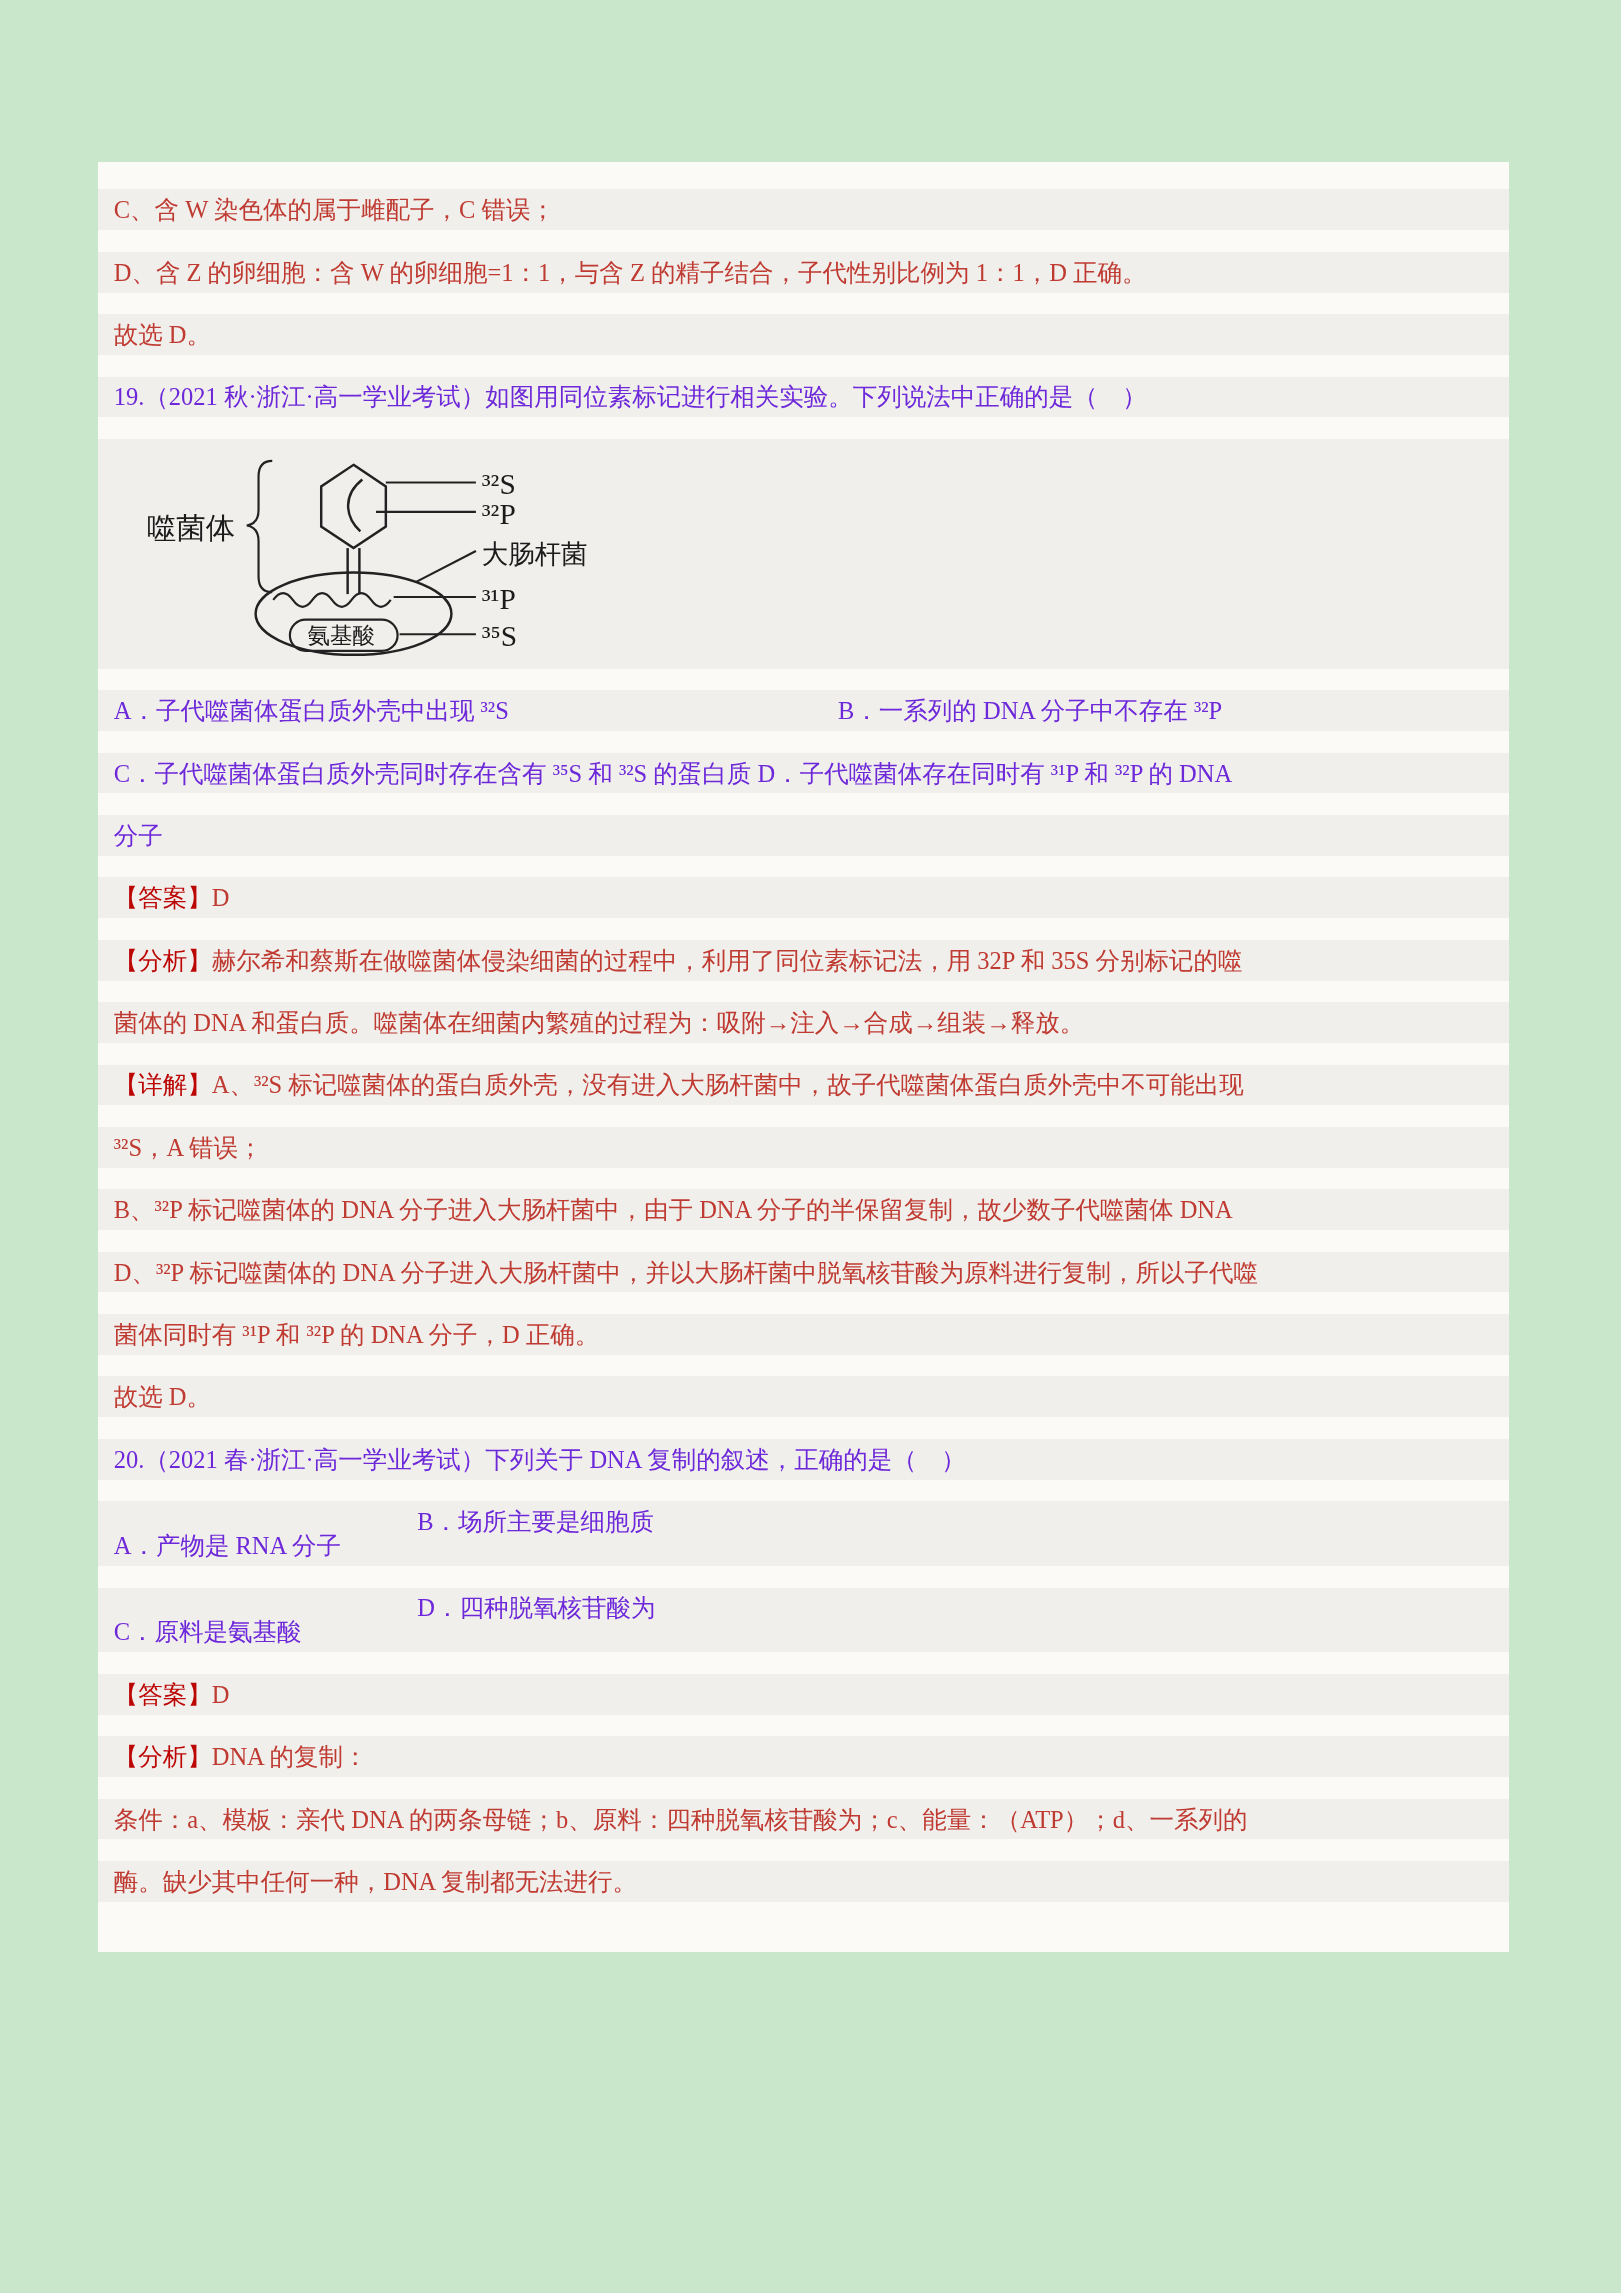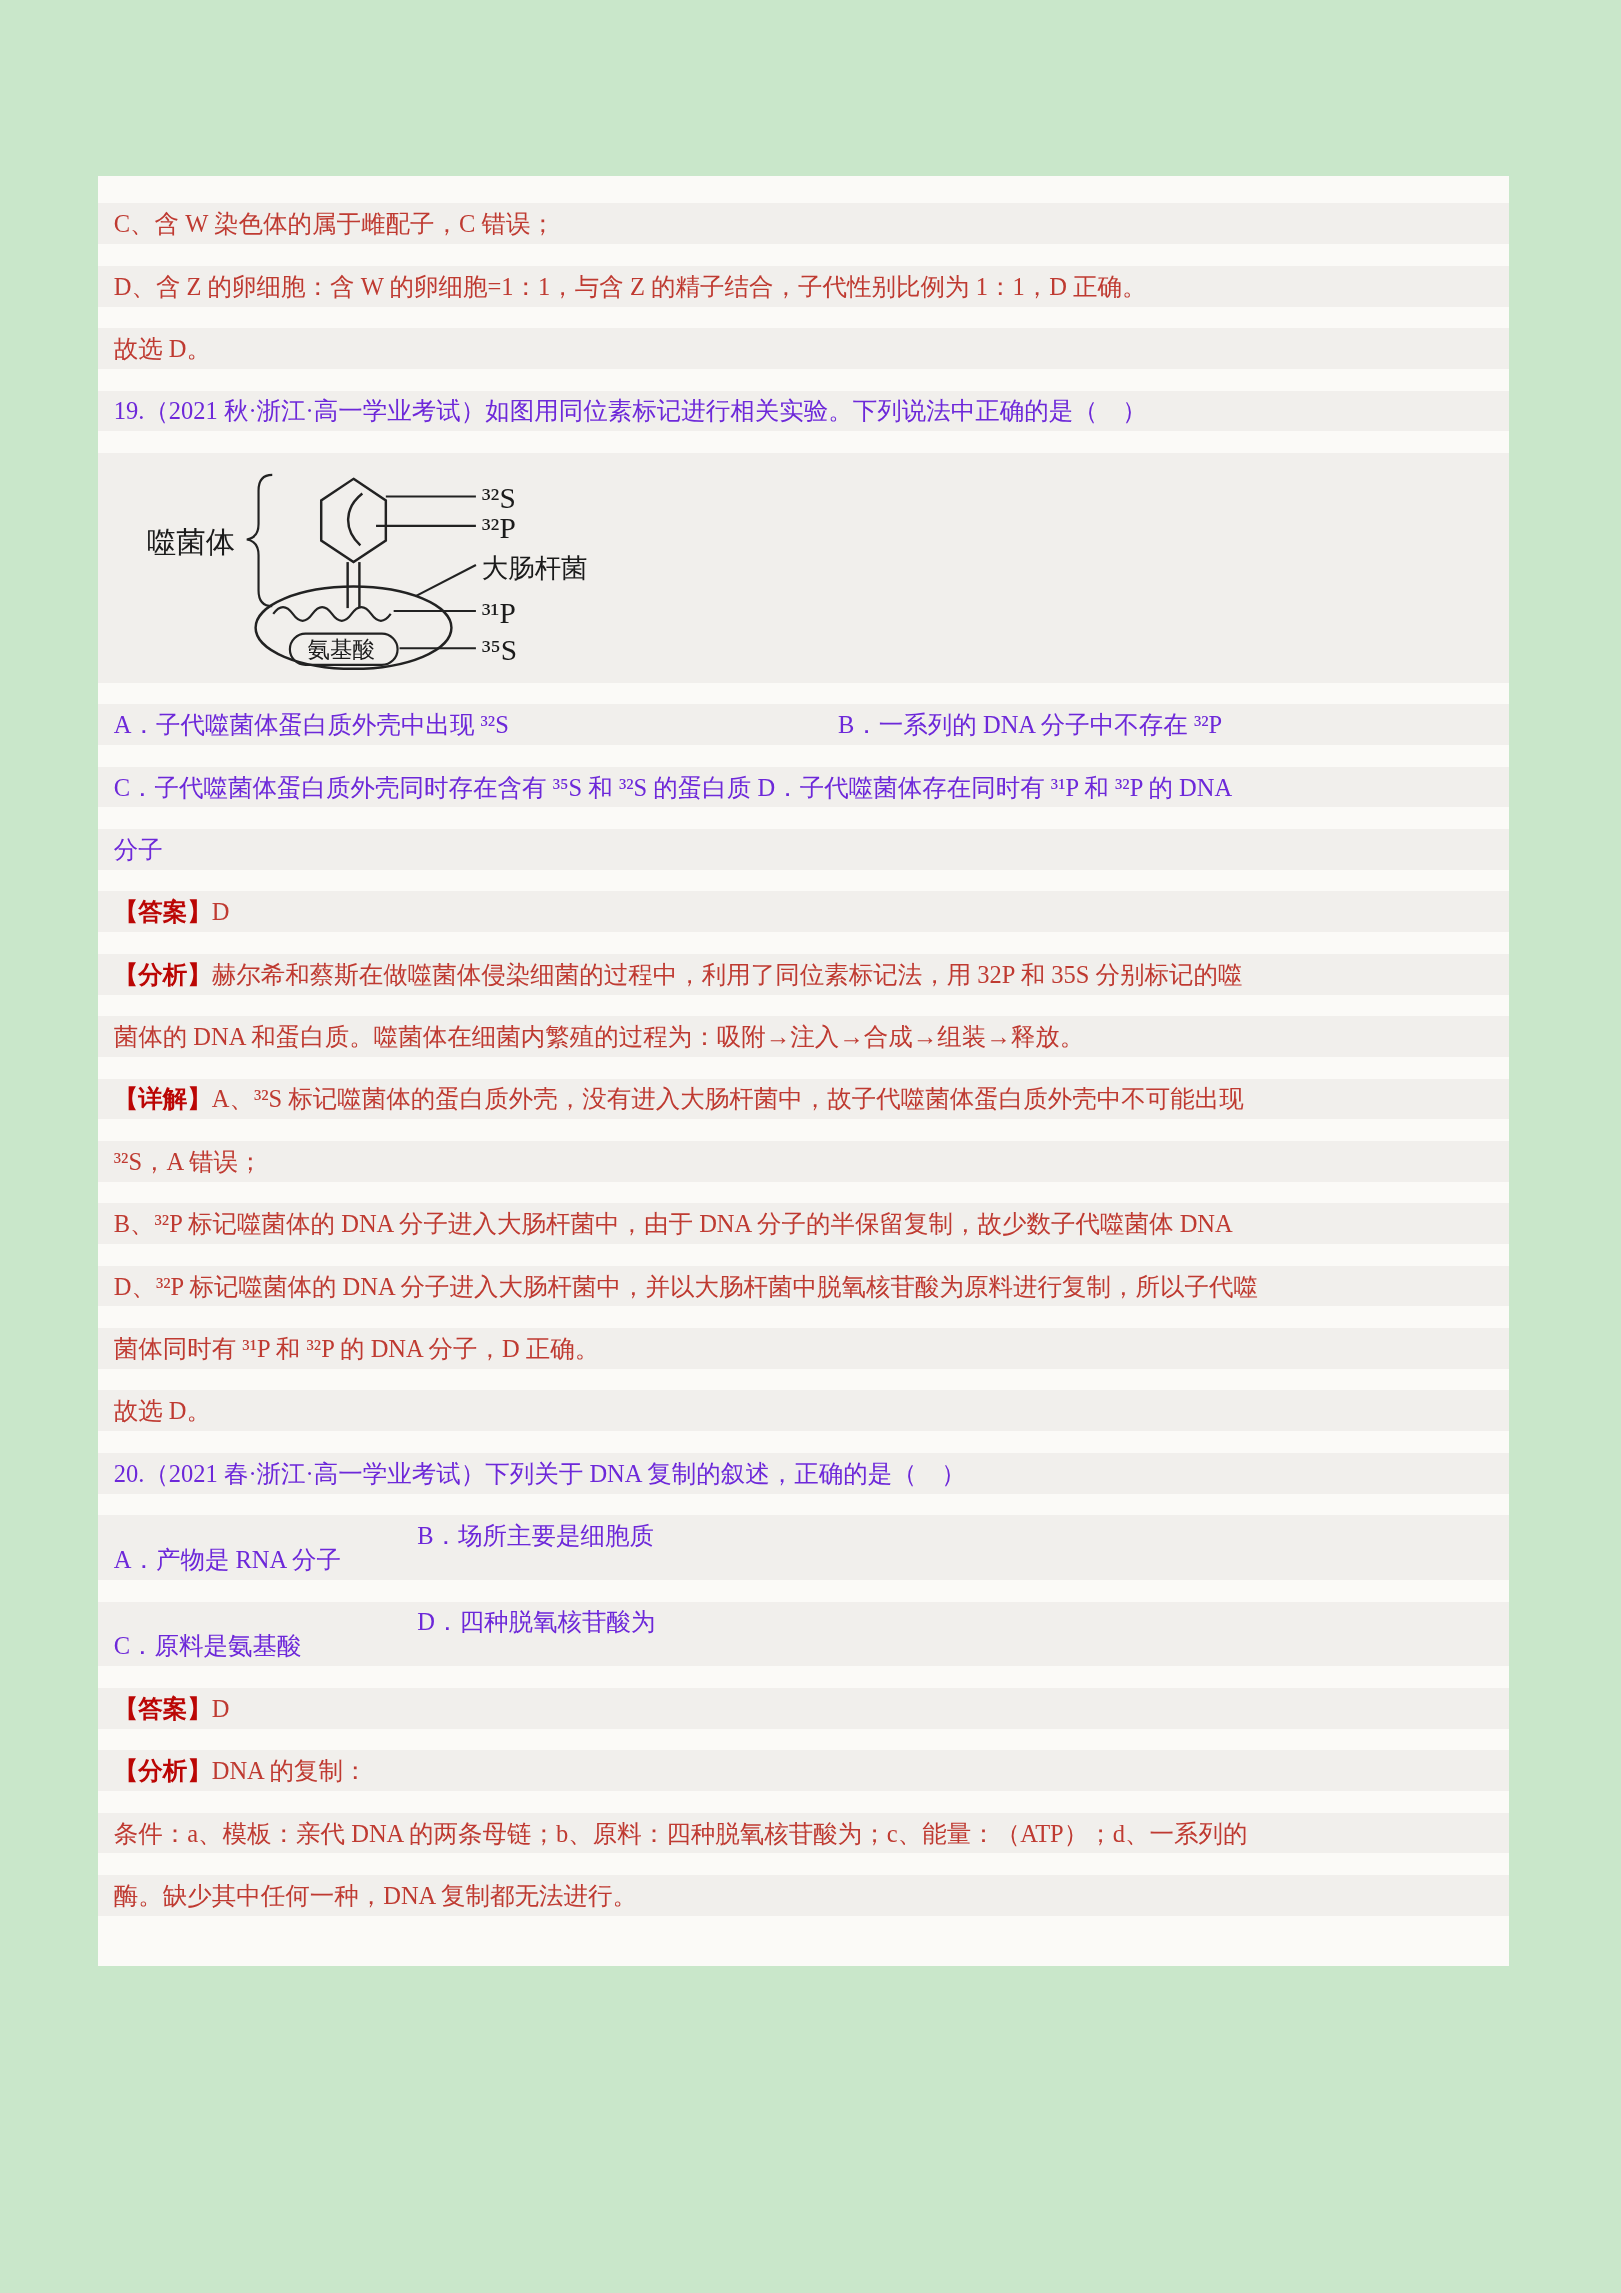--- a/index.html
+++ b/index.html
@@ -3,36 +3,36 @@
 <meta charset="utf-8">
 <style>
   html,body{margin:0;padding:0;}
   body{
     width:1621px;height:2294px;
     background:#c9e7ca;
     font-family:"Liberation Serif","DejaVu Serif",serif;
     position:relative;
   }
   .content{
-    position:absolute;left:98px;top:176px;width:1411px;
+    position:absolute;left:98px;top:162px;width:1411px;
     background:#fbfaf7;
     padding:27.4px 0 29px 0;
     box-sizing:border-box;
   }
   .band{
     background:#f1efec;
     margin:0 0 21.6px 0;
     padding:5.9px 15.7px;
     font-size:24.5px;
     line-height:29px;
     color:#bf3a31;
     white-space:nowrap;
   }
   .band.black{color:#6d28d9;}
-  .blabel{color:#bb0604;font-weight:bold;}
+  .blabel{color:#bb0604;font-weight:normal;}
   .cols{display:flex;}
   .colA{flex:0 0 52.5%;}
   .colB{flex:0 0 22%;margin-top:24px;}
   .diagram-band{
     background:#f1efec;
     margin:0 0 21.6px 0;
     padding:5.9px 0 5.9px 45px;
   }
   svg text{font-family:"Liberation Serif","DejaVu Serif",serif;fill:#1b1b1b;}
   .dline{stroke:#222;stroke-width:2.5;fill:none;}

